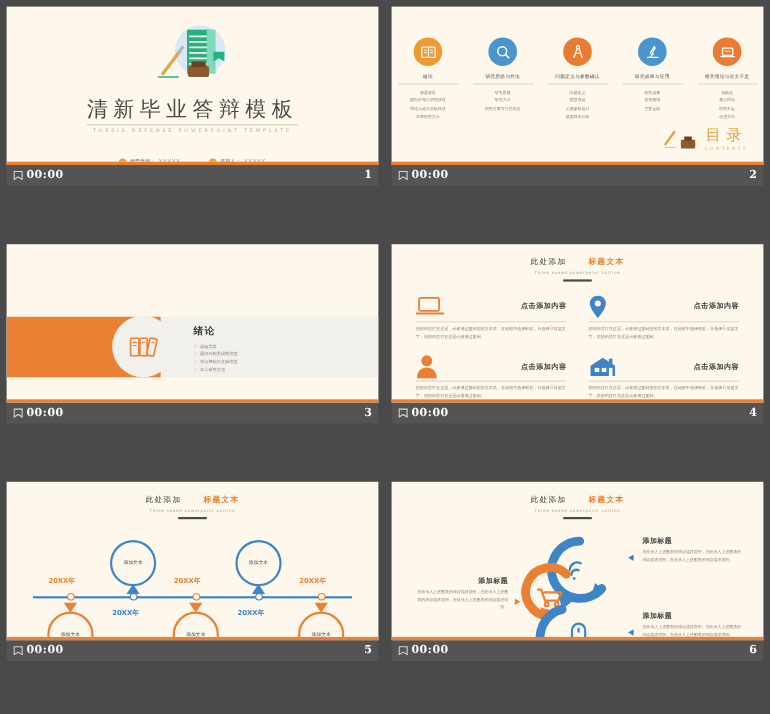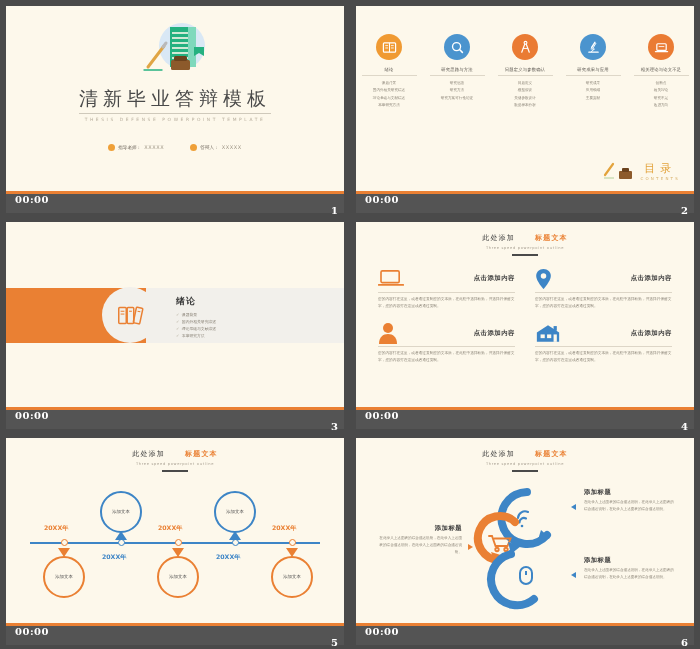--- a/index.html
+++ b/index.html
@@ -9,33 +9,32 @@
     font-family:"DejaVu Sans","Liberation Sans",sans-serif;
   }
   .grid {
     width:700px; height:649px;
     display:grid;
     grid-template-columns:350px 350px;
     grid-template-rows:216px 216px 217px;
   }
   .cell { padding:6px 6px 0 6px; position:relative; }
   .card {
-    width:338px; height:188px;
+    width:338px; height:144px;
     background:#FDF8EB;
     position:relative; overflow:hidden;
     border-bottom:3px solid #EA8033;
   }
   .footer {
     width:338px; height:19px;
     background:#545454;
-    display:flex; 
+    display:flex; align-items:center;
     padding:0 6px;
     color:#fff; font-size:10px; font-weight:bold;
     font-family:"DejaVu Serif","Liberation Serif",serif;
-    flex-direction:column;
   }
   .footer .time { margin-left:3px; letter-spacing:0.5px; }
   .footer .num { margin-left:auto; font-size:10px; }
   .star { width:9px; height:9px; display:block; }
 
   
   .s1 { display:flex; flex-direction:column; align-items:center; }
   .s1-logo { margin-top:14px; position:relative; width:86px; height:62px; }
   .s1-title {
     margin-top:4px;
@@ -67,21 +66,21 @@
     white-space:nowrap; letter-spacing:0.2px;
   }
   .s2-rule { width:55px; height:1px; background:#ded7c8; margin-top:3px; }
   .s2-list { margin-top:4px; text-align:center; }
   .s2-list div { font-size:3.6px; color:#8a8376; line-height:2.05; white-space:nowrap; }
   .s2-contents {
     position:absolute; right:14px; bottom:10px;
     display:flex; align-items:flex-end; gap:4px;
   }
   .s2-contents-text { display:flex; flex-direction:column; align-items:center; }
-  .s2-cn { font-size:11px; color:#E3A33C; letter-spacing:5px; line-height:1.1; }
+  .s2-cn { font-size:14px; color:#E3A33C; letter-spacing:5px; line-height:1.1; }
   .s2-en { font-size:4px; color:#D8B06A; letter-spacing:2.2px; margin-top:1px; }
 
   
   .s3-band {
     position:absolute; left:0; top:66px; width:338px; height:55px;
     background:#F2F0EB;
   }
   .s3-orange {
     position:absolute; left:0; top:66px; width:140px; height:55px;
     background:#EA8033;

